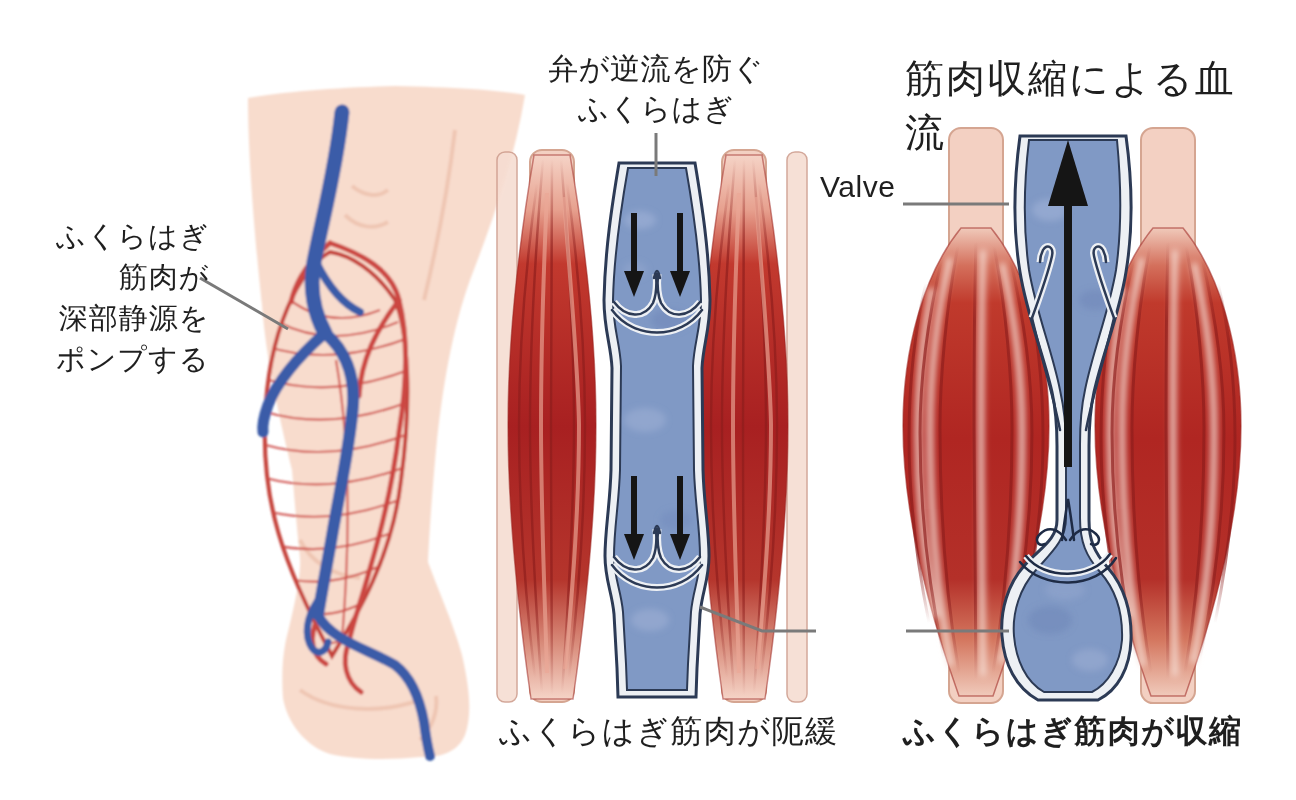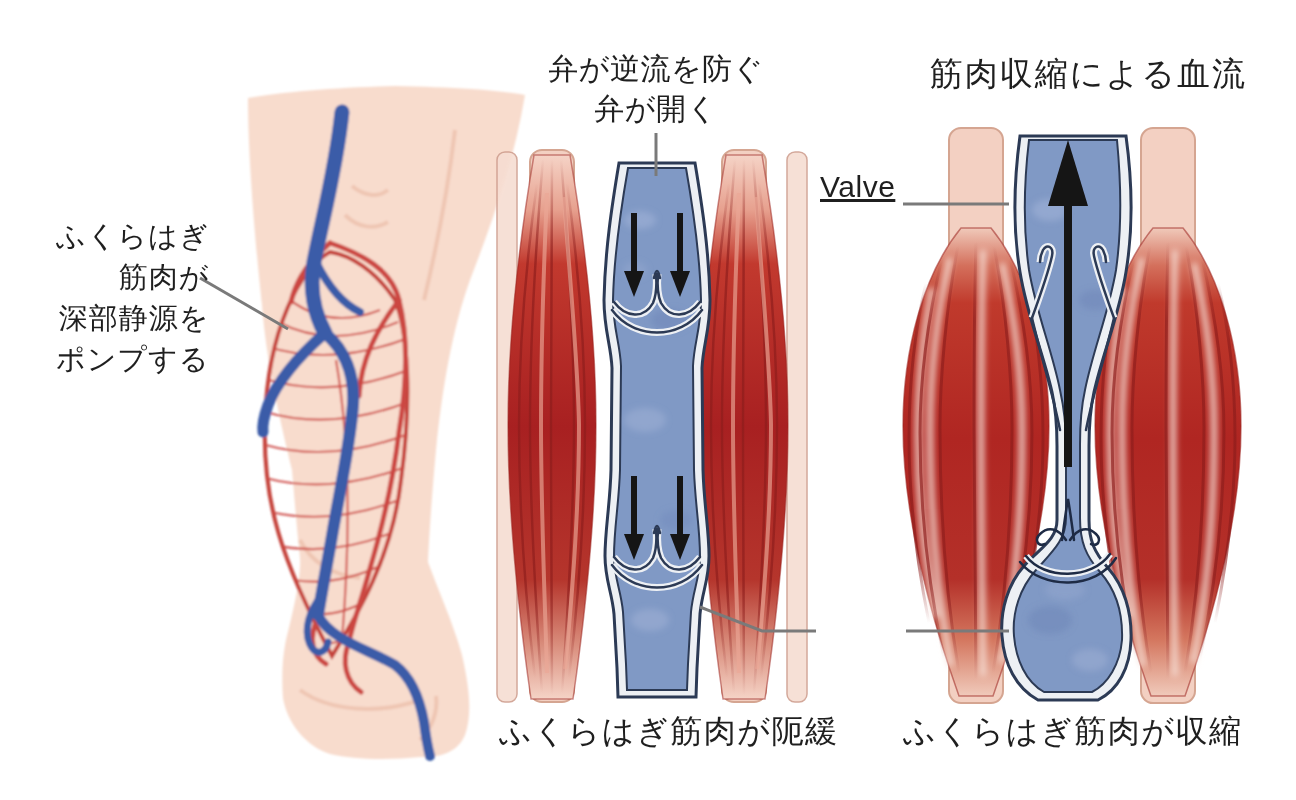--- a/index.html
+++ b/index.html
@@ -4,26 +4,26 @@
 <style>
   html,body{margin:0;padding:0;background:#ffffff;}
   .canvas{
     position:relative;width:1296px;height:800px;background:#ffffff;
     overflow:hidden;font-family:"Liberation Sans",sans-serif;color:#1f1f1f;
   }
   svg.art{position:absolute;left:0;top:0;filter:blur(.3px);}
   .label{position:absolute;white-space:pre-line;color:#1f1f1f;}
   .calf-pump{left:56px;top:216px;font-size:29px;line-height:41px;letter-spacing:1px;text-align:right;}
   .valve-open{left:495px;top:49px;width:322px;text-align:center;font-size:30px;line-height:40px;letter-spacing:.5px;}
-  .flow-title{left:905px;top:52px;width:342px;text-align:right;font-size:33px;letter-spacing:2px;}
-  .valve-en{left:820px;top:170px;font-size:30px;letter-spacing:.5px;text-decoration:underline;}
+  .flow-title{left:905px;top:52px;width:342px;text-align:left;font-size:39px;letter-spacing:2px;}
+  .valve-en{left:820px;top:170px;font-size:30px;letter-spacing:.5px;}
   .valve-close{left:812px;top:593px;width:96px;text-align:center;font-size:28px;line-height:37px;}
   .caption{top:710px;font-size:32px;letter-spacing:1.5px;}
   .caption.relaxed{left:499px;font-family:Liberation Serif, serif;}
-  .caption.contracted{left:903px;}
+  .caption.contracted{left:903px;font-weight:bold;}
 </style>
 </head>
 <body>
 
 <div class="canvas">
 
 <svg class="art" width="1296" height="800" viewBox="0 0 1296 800">
   <defs>
     <linearGradient id="relaxGrad" x1="0" y1="0" x2="0" y2="1">
       <stop offset="0" stop-color="#f5d3c6"></stop>
@@ -280,19 +280,19 @@
     <path d="M700,607 L762,631 L816,631"></path>
     <path d="M906,631 L1009,631"></path>
   </g>
 </svg>
 
 <div class="label calf-pump">ふくらはぎ
 筋肉が
 深部静源を
 ポンプする</div>
 <div class="label valve-open">弁が逆流を防ぐ
-弁が開く</div>
+ふくらはぎ</div>
 <div class="label flow-title">筋肉収縮による血流</div>
 <div class="label valve-en">Valve</div>
 <div class="label caption relaxed">ふくらはぎ筋肉が阨緩</div>
 <div class="label caption contracted">ふくらはぎ筋肉が収縮</div>
 
 </div>
 
 </body></html>

